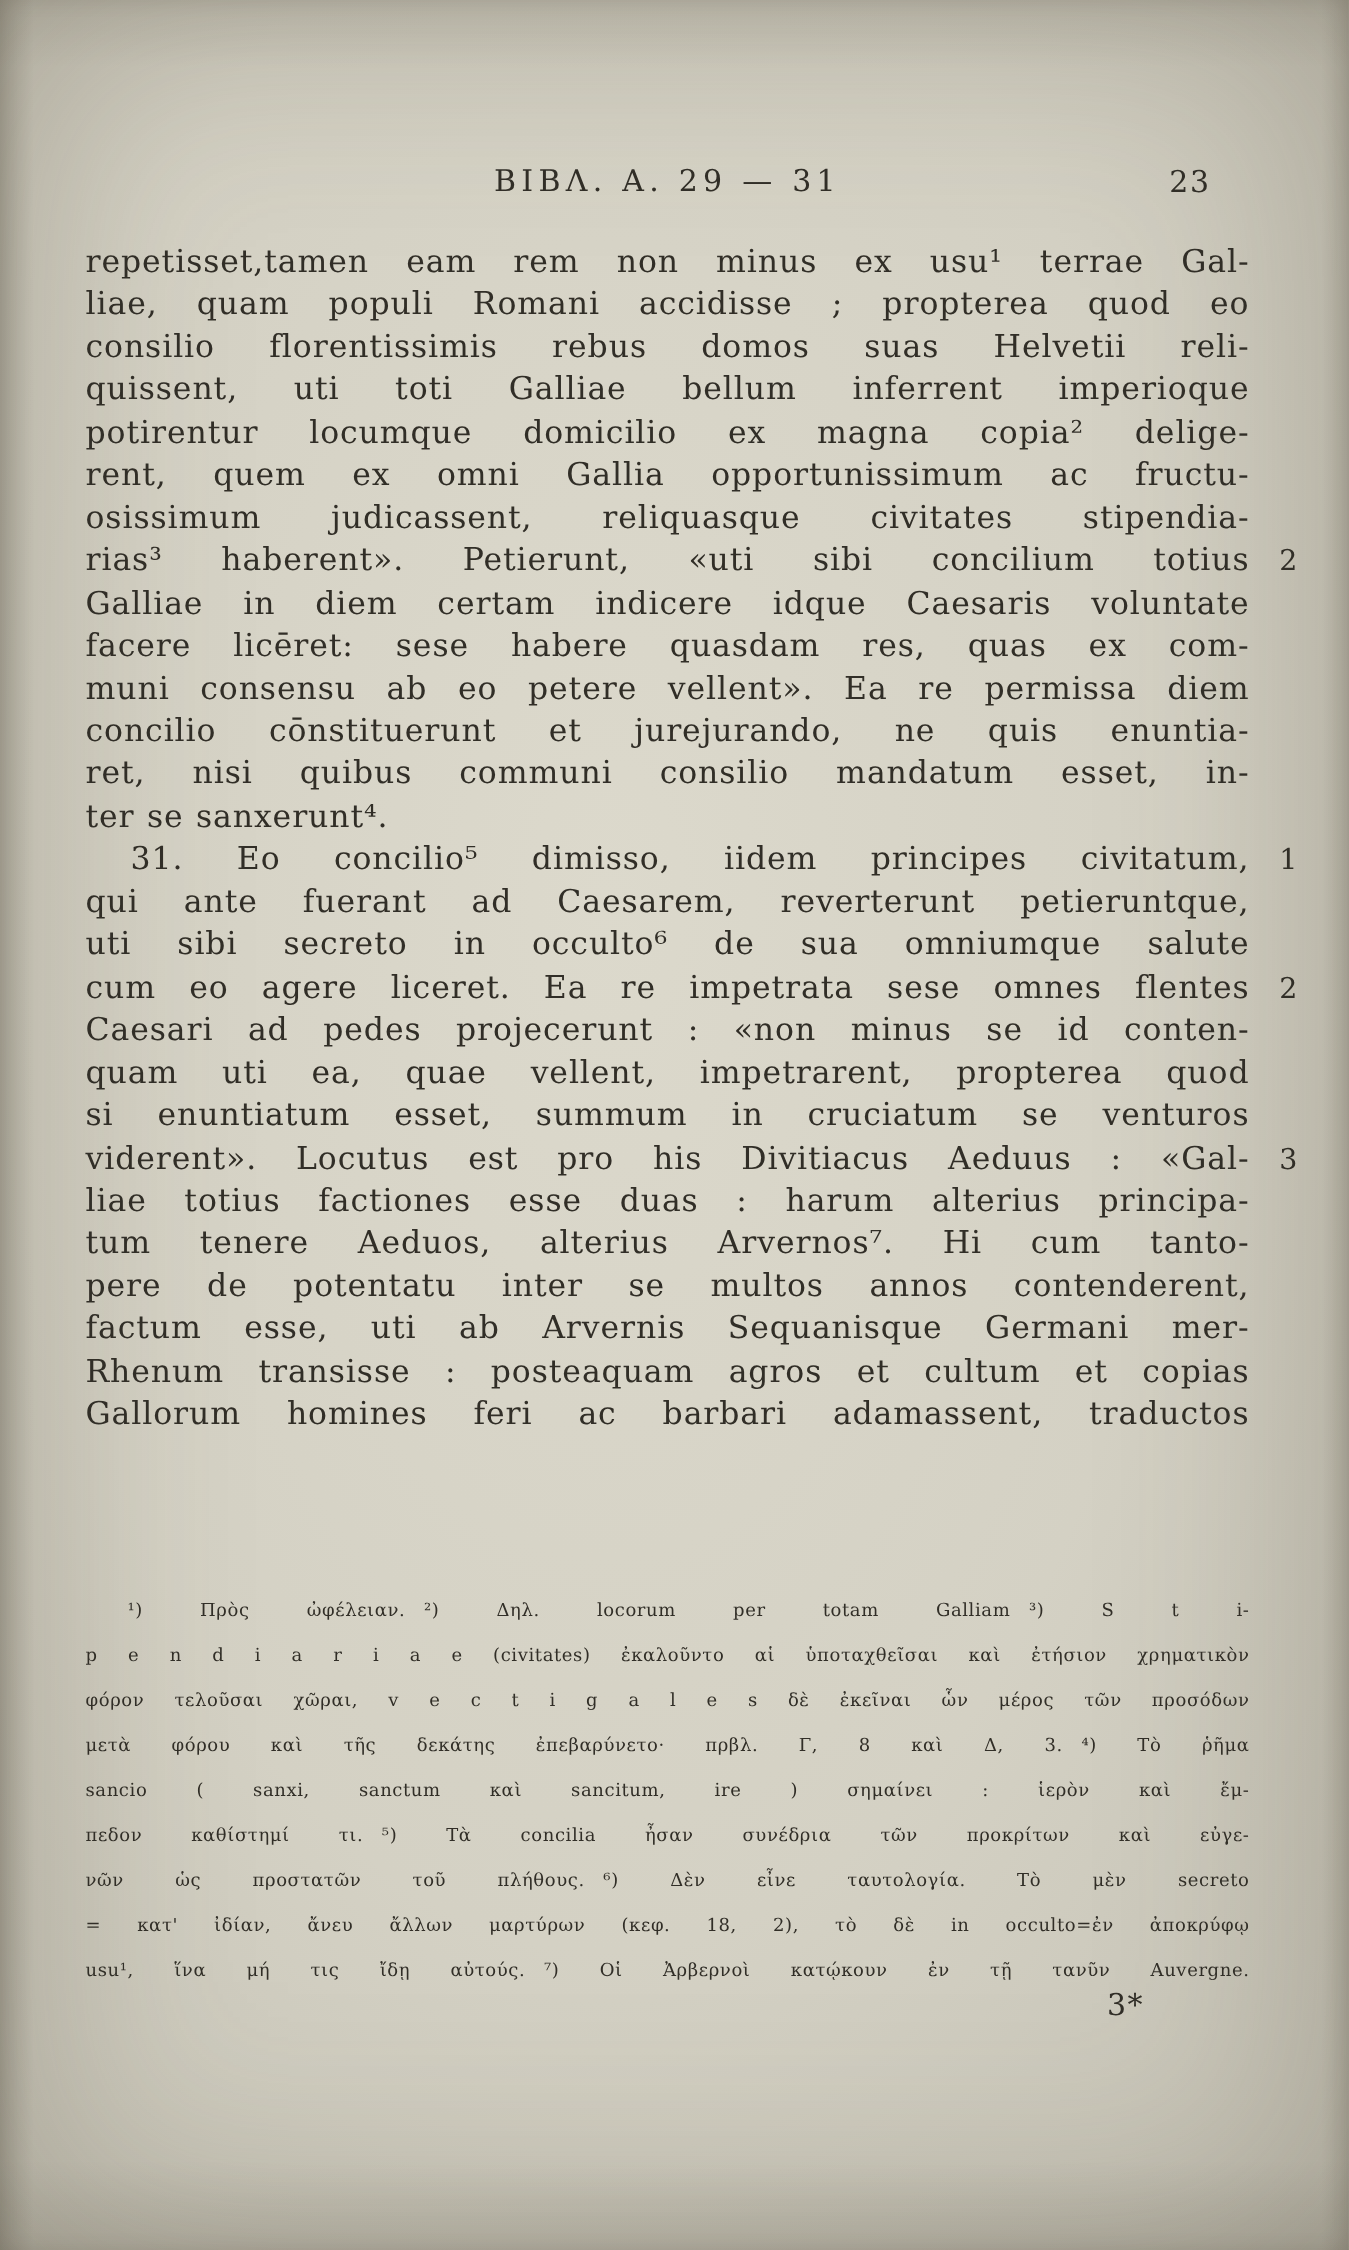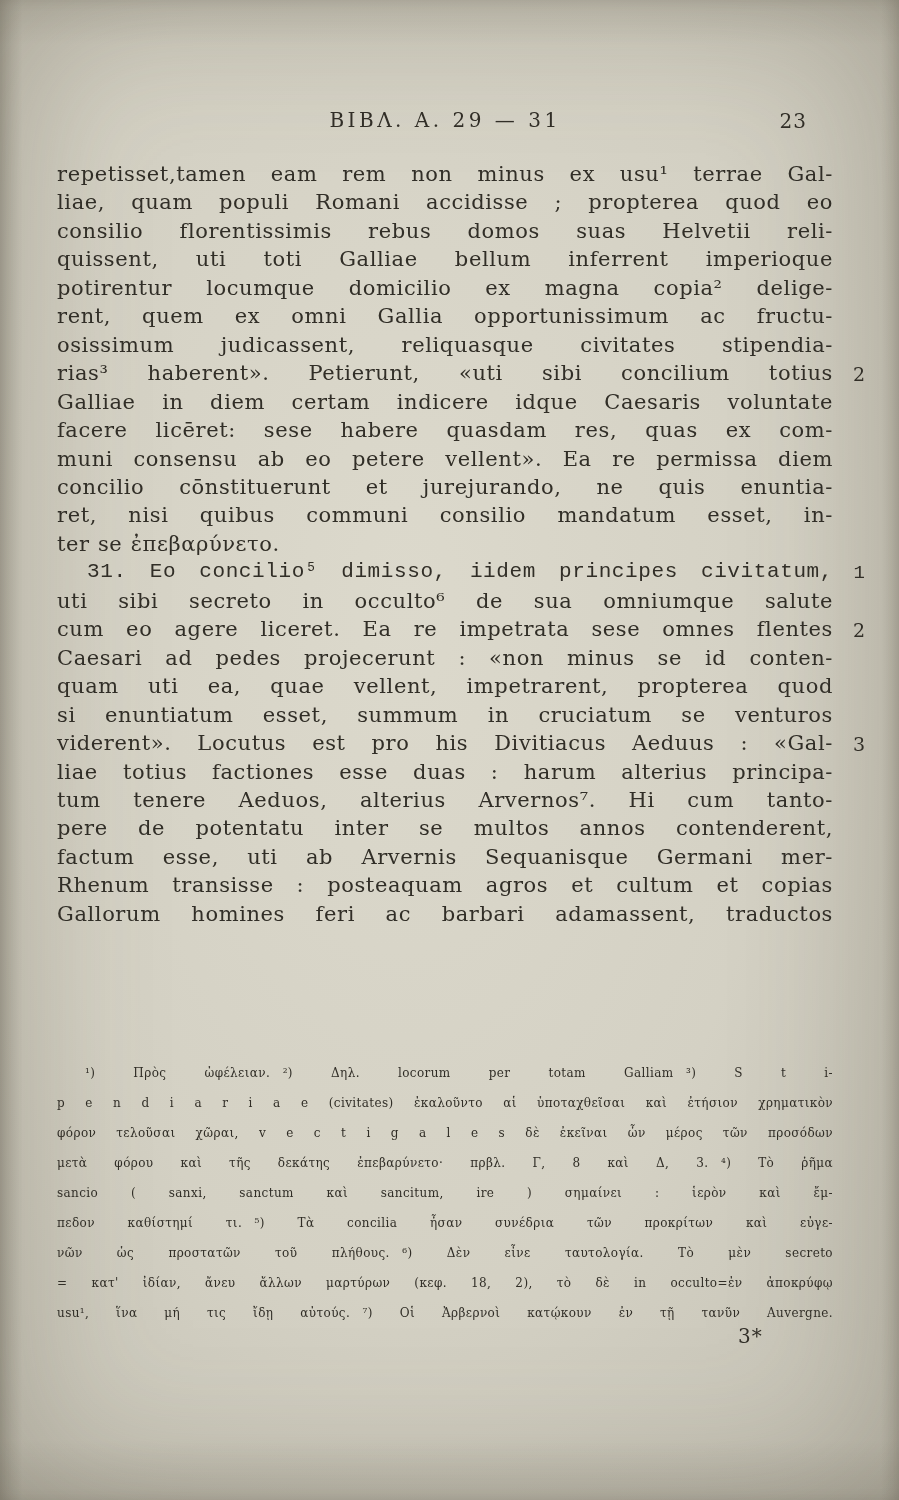--- a/index.html
+++ b/index.html
@@ -59,21 +59,21 @@
     letter-spacing: 0.6px;
     word-spacing: 1px;
   }
   .line {
     position: relative;
     text-align: justify;
     text-align-last: justify;
     text-justify: inter-word;
   }
   .line.end { text-align-last: left; }
-  .line.indent { padding-left: 30px; font-family: Liberation Mono, monospace; }
+  .line.indent { padding-left: 30px; }
   .margin-num {
     position: absolute;
     right: -32px;
     top: 1px;
     font-size: 19px;
     letter-spacing: 0;
   }
   .fnotes {
     position: absolute;
     top: 1058px;
@@ -117,24 +117,25 @@
         <div class="line"><span>quissent, uti toti Galliae bellum inferrent imperioque</span></div>
         <div class="line"><span>potirentur locumque domicilio ex magna copia² delige-</span></div>
         <div class="line"><span>rent, quem ex omni Gallia opportunissimum ac fructu-</span></div>
         <div class="line"><span>osissimum judicassent, reliquasque civitates stipendia-</span></div>
         <div class="line"><span>rias³ haberent». Petierunt, «uti sibi concilium totius</span><span class="margin-num">2</span></div>
         <div class="line"><span>Galliae in diem certam indicere idque Caesaris voluntate</span></div>
         <div class="line"><span>facere licēret: sese habere quasdam res, quas ex com-</span></div>
         <div class="line"><span>muni consensu ab eo petere vellent». Ea re permissa diem</span></div>
         <div class="line"><span>concilio cōnstituerunt et jurejurando, ne quis enuntia-</span></div>
         <div class="line"><span>ret, nisi quibus communi consilio mandatum esset, in-</span></div>
-        <div class="line end"><span>ter se ἐπεβαρύνετο.</span></div>
+        <div class="line end"><span>ter se sanxerunt⁴.</span></div>
       </div>
       <div>
         <div class="line indent"><span>31. Eo concilio⁵ dimisso, iidem principes civitatum,</span><span class="margin-num">1</span></div>
+        <div class="line"><span>qui ante fuerant ad Caesarem, reverterunt petieruntque,</span></div>
         <div class="line"><span>uti sibi secreto in occulto⁶ de sua omniumque salute</span></div>
         <div class="line"><span>cum eo agere liceret. Ea re impetrata sese omnes flentes</span><span class="margin-num">2</span></div>
         <div class="line"><span>Caesari ad pedes projecerunt : «non minus se id conten-</span></div>
         <div class="line"><span>quam uti ea, quae vellent, impetrarent, propterea quod</span></div>
         <div class="line"><span>si enuntiatum esset, summum in cruciatum se venturos</span></div>
         <div class="line"><span>viderent». Locutus est pro his Divitiacus Aeduus : «Gal-</span><span class="margin-num">3</span></div>
         <div class="line"><span>liae totius factiones esse duas : harum alterius principa-</span></div>
         <div class="line"><span>tum tenere Aeduos, alterius Arvernos⁷. Hi cum tanto-</span></div>
         <div class="line"><span>pere de potentatu inter se multos annos contenderent,</span></div>
         <div class="line"><span>factum esse, uti ab Arvernis Sequanisque Germani mer-</span></div>

